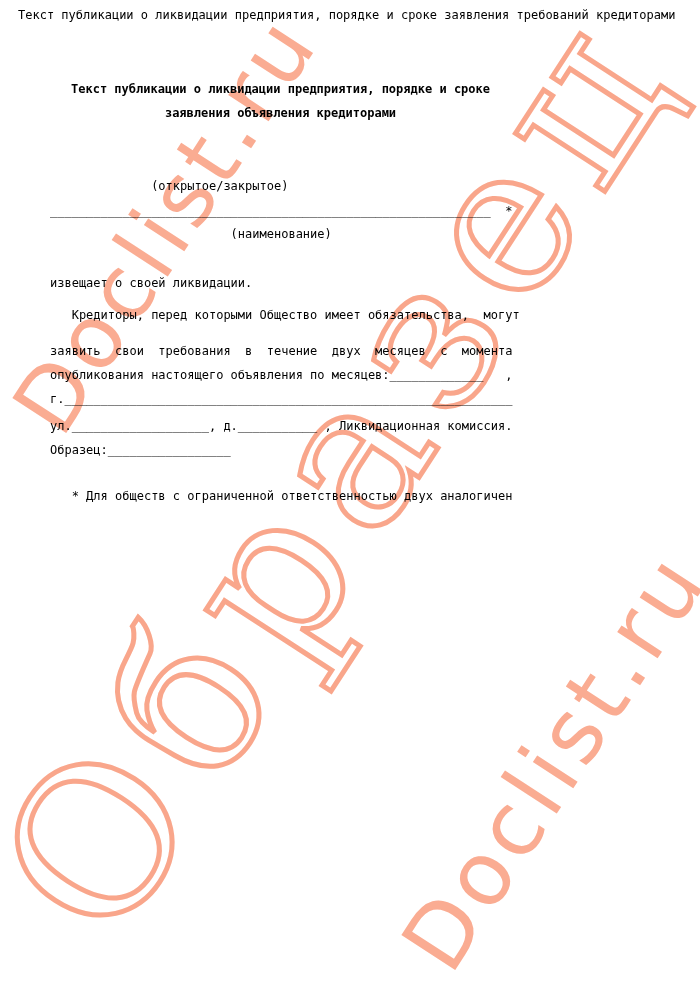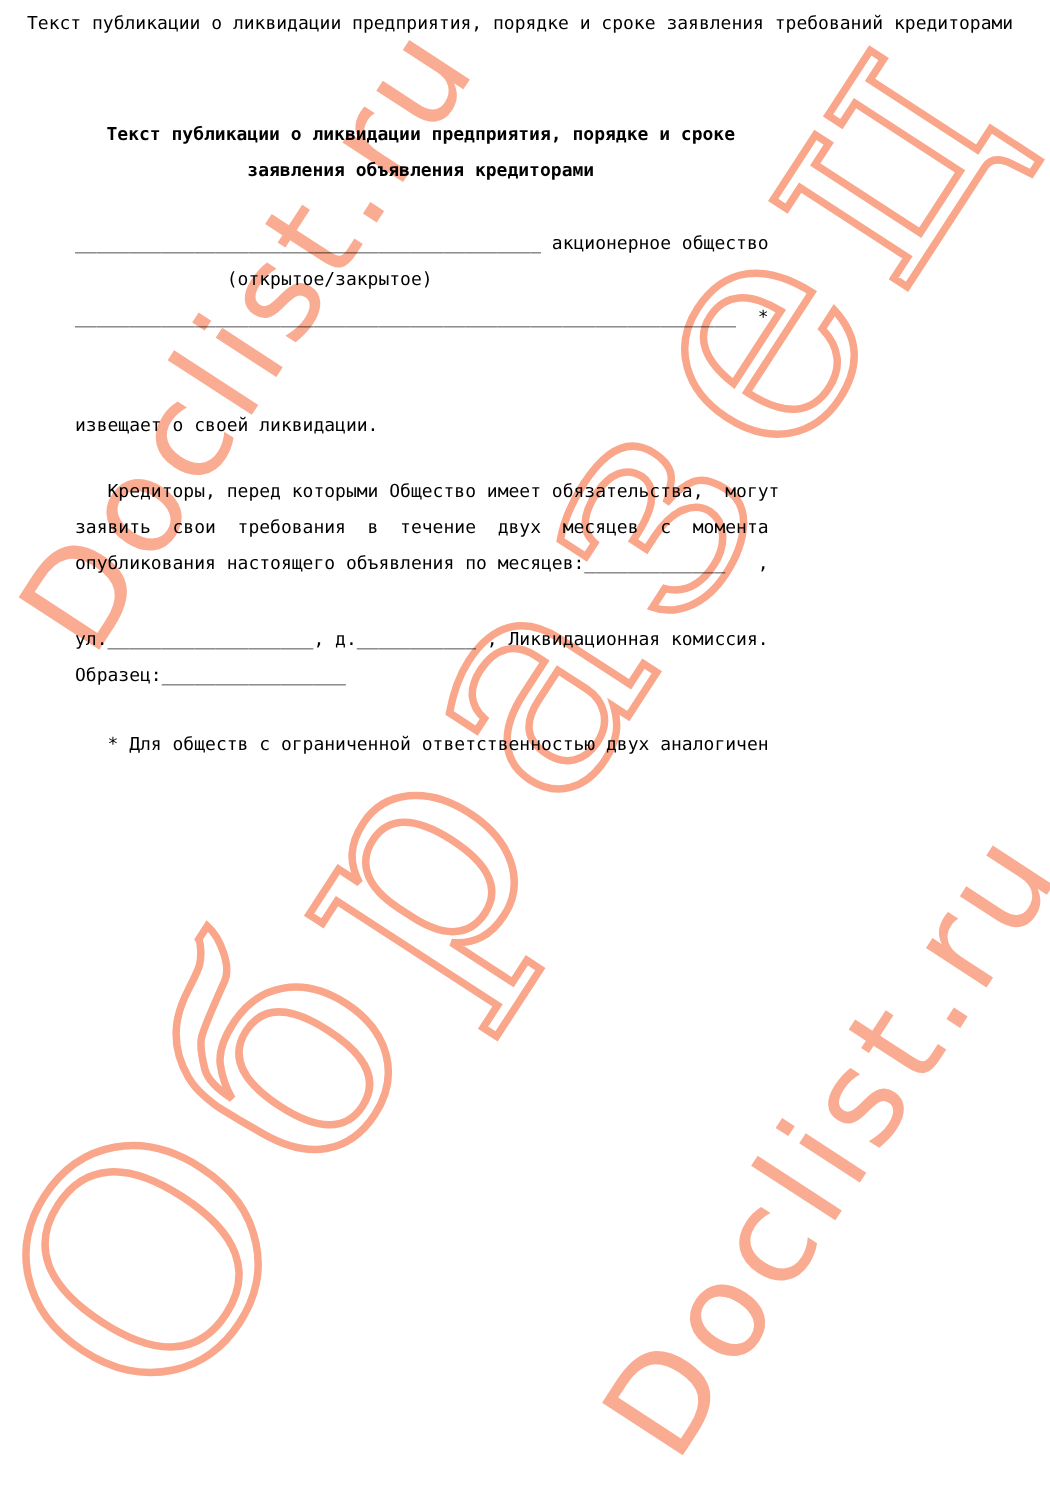--- a/index.html
+++ b/index.html
@@ -34,25 +34,26 @@
   <svg class="wm-layer" width="700" height="1000" viewBox="0 0 700 1000" aria-hidden="true">
     <text class="wm-sample" transform="translate(340,485) rotate(-57)" y="62" text-anchor="middle" font-size="205" textLength="1030" lengthAdjust="spacing" fill="none" stroke-width="5" stroke="#F9A68B">Образец</text>
     <text class="wm-site" transform="translate(166,228) rotate(-57)" y="28" text-anchor="middle" font-size="88" textLength="470" lengthAdjust="spacing" stroke="none" fill="#FAAC92">Doclist.ru</text>
     <text class="wm-site" transform="translate(555,765) rotate(-57)" y="28" text-anchor="middle" font-size="88" textLength="470" lengthAdjust="spacing" stroke="none" fill="#FAAC92">Doclist.ru</text>
   </svg>
 
   <div class="doc">
     <div class="ln title" style="top:8px">Текст публикации о ликвидации предприятия, порядке и сроке заявления требований кредиторами</div>
     <div class="ln center" style="top:82px">Текст публикации о ликвидации предприятия, порядке и сроке</div>
     <div class="ln center" style="top:106px">заявления объявления кредиторами</div>
-    <div class="ln" style="top:155px">___________________________________________ акционерное общество</div>
     <div class="ln" style="top:179px">              (открытое/закрытое)</div>
     <div class="ln" style="top:204px">_____________________________________________________________  *</div>
+    <div class="ln" style="top:227px">                         (наименование)</div>
     <div class="ln" style="top:276px">извещает о своей ликвидации.</div>
-    <div class="ln" style="top:320px">   Кредиторы, перед которыми Общество имеет обязательства,  могут</div>
+    <div class="ln" style="top:308px">   Кредиторы, перед которыми Общество имеет обязательства,  могут</div>
     <div class="ln" style="top:344px">заявить  свои  требования  в  течение  двух  месяцев  с  момента</div>
     <div class="ln" style="top:368px">опубликования настоящего объявления по месяцев:_____________   ,</div>
+    <div class="ln" style="top:392px">г.______________________________________________________________</div>
     <div class="ln" style="top:419px">ул.___________________, д.___________ , Ликвидационная комиссия.</div>
     <div class="ln" style="top:443px">Образец:_________________</div>
     <div class="ln" style="top:489px">   * Для обществ с ограниченной ответственностью двух аналогичен</div>
   </div>
 
 </div>
 
 </body></html>

